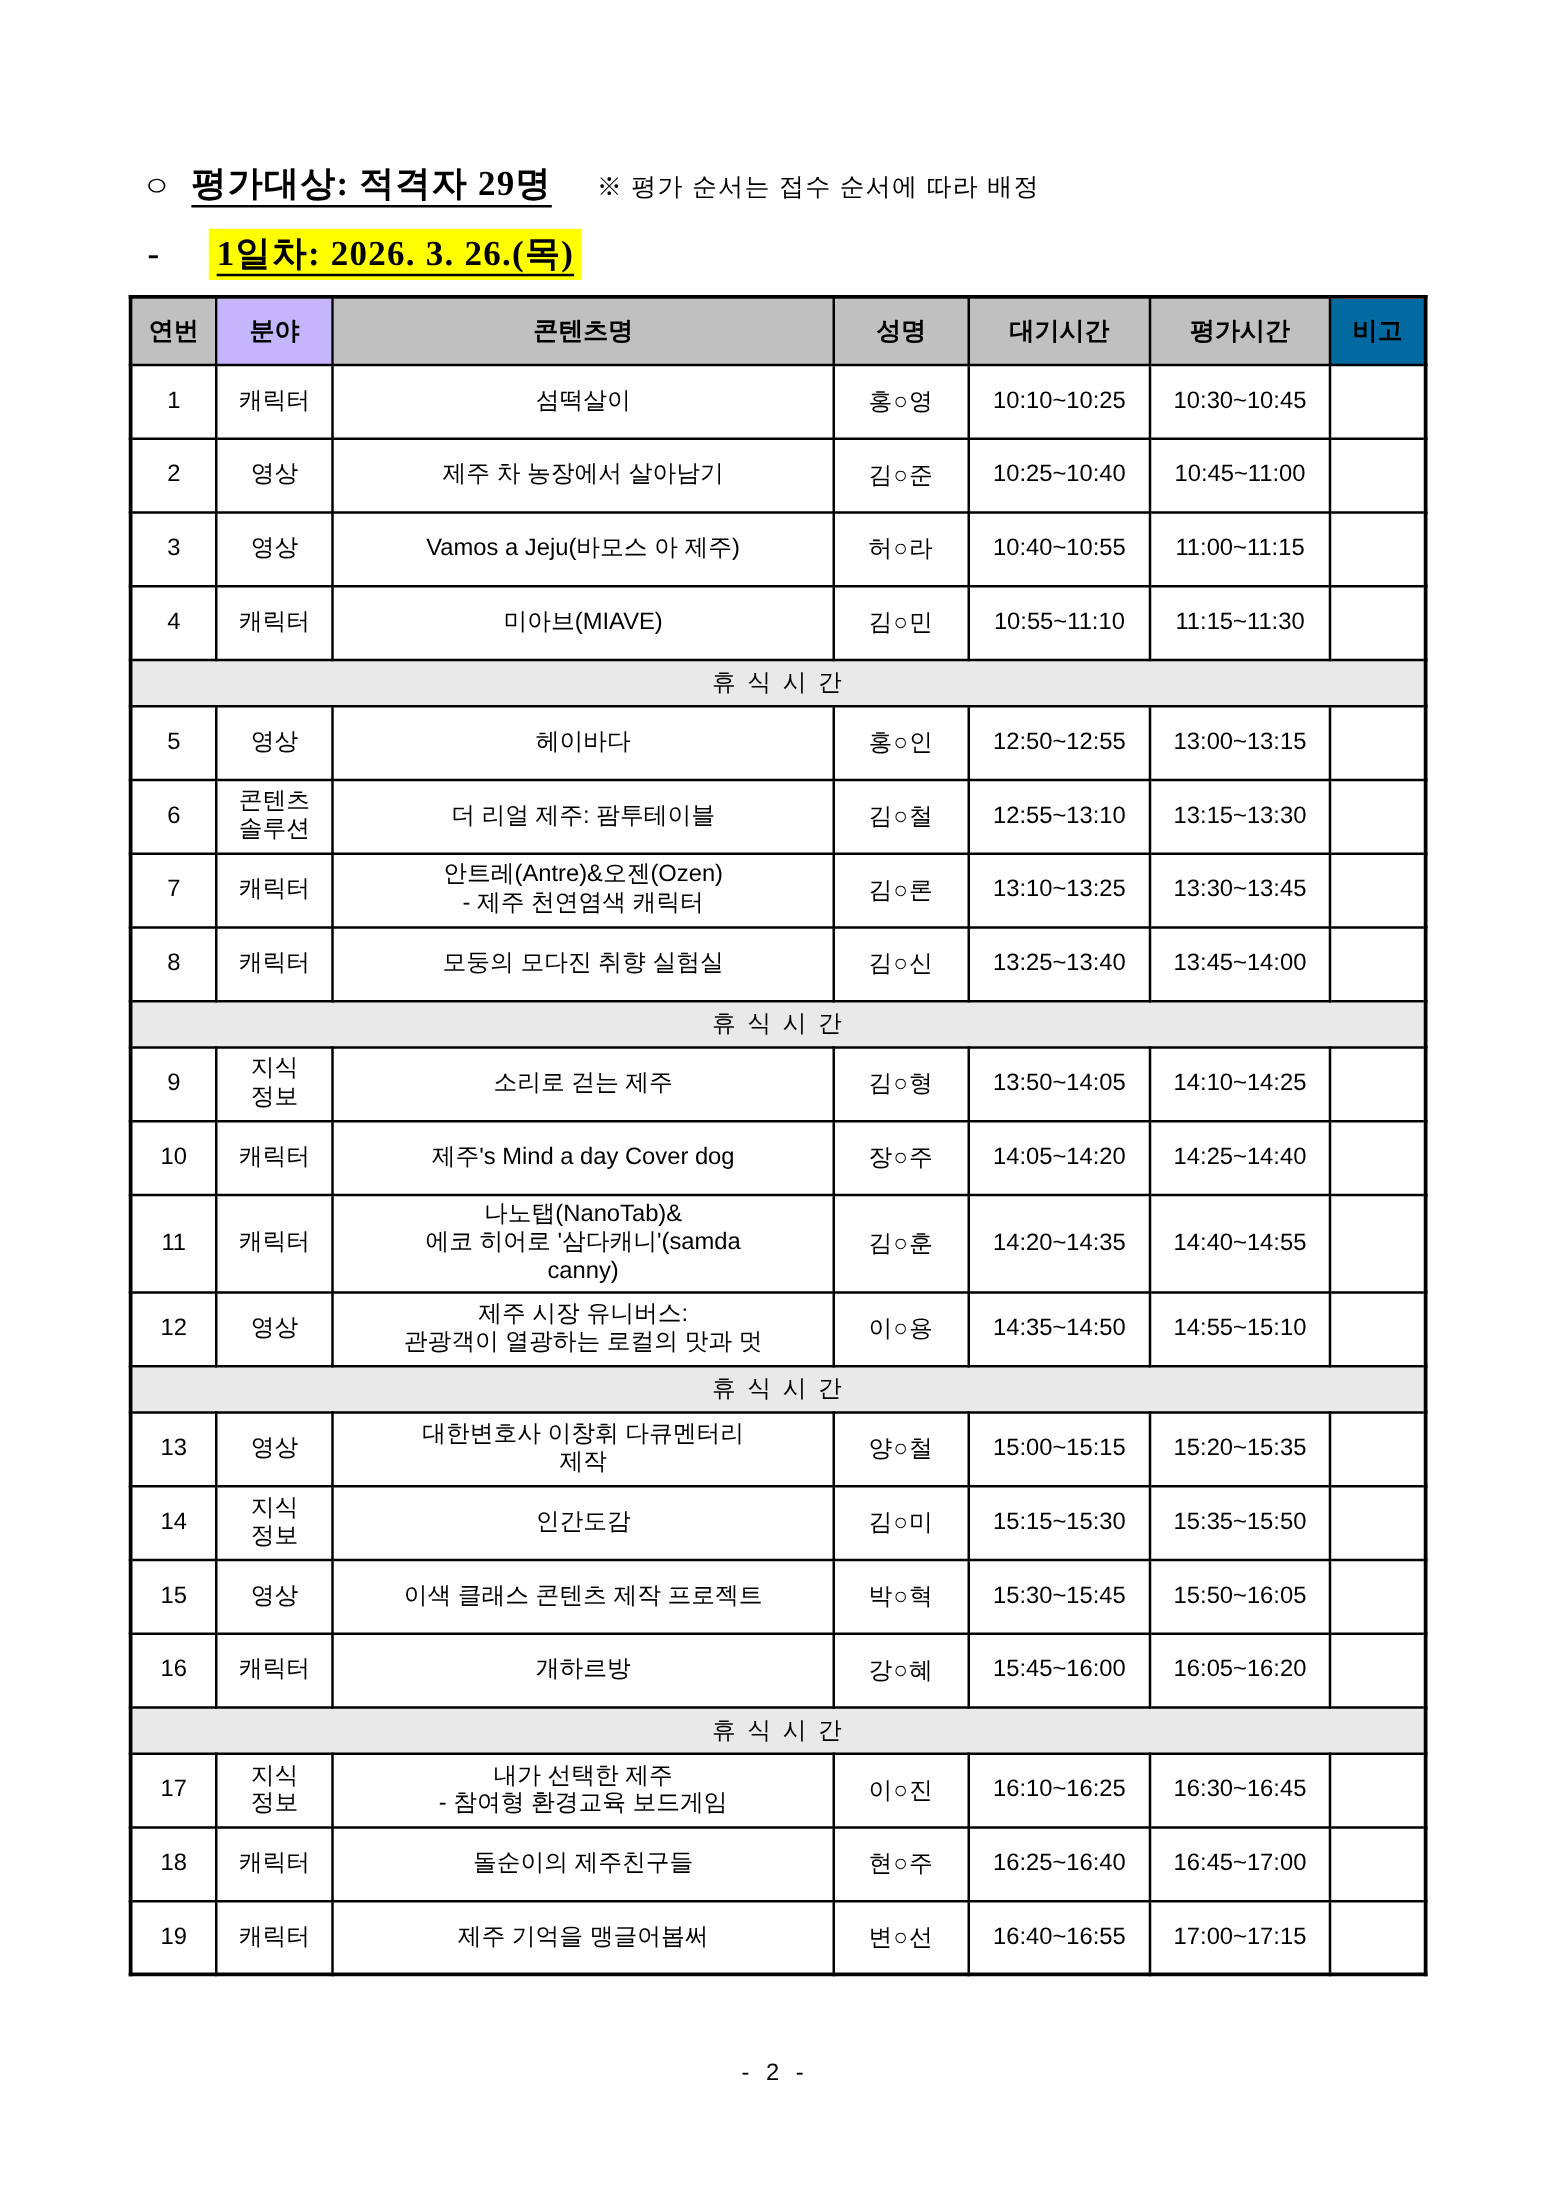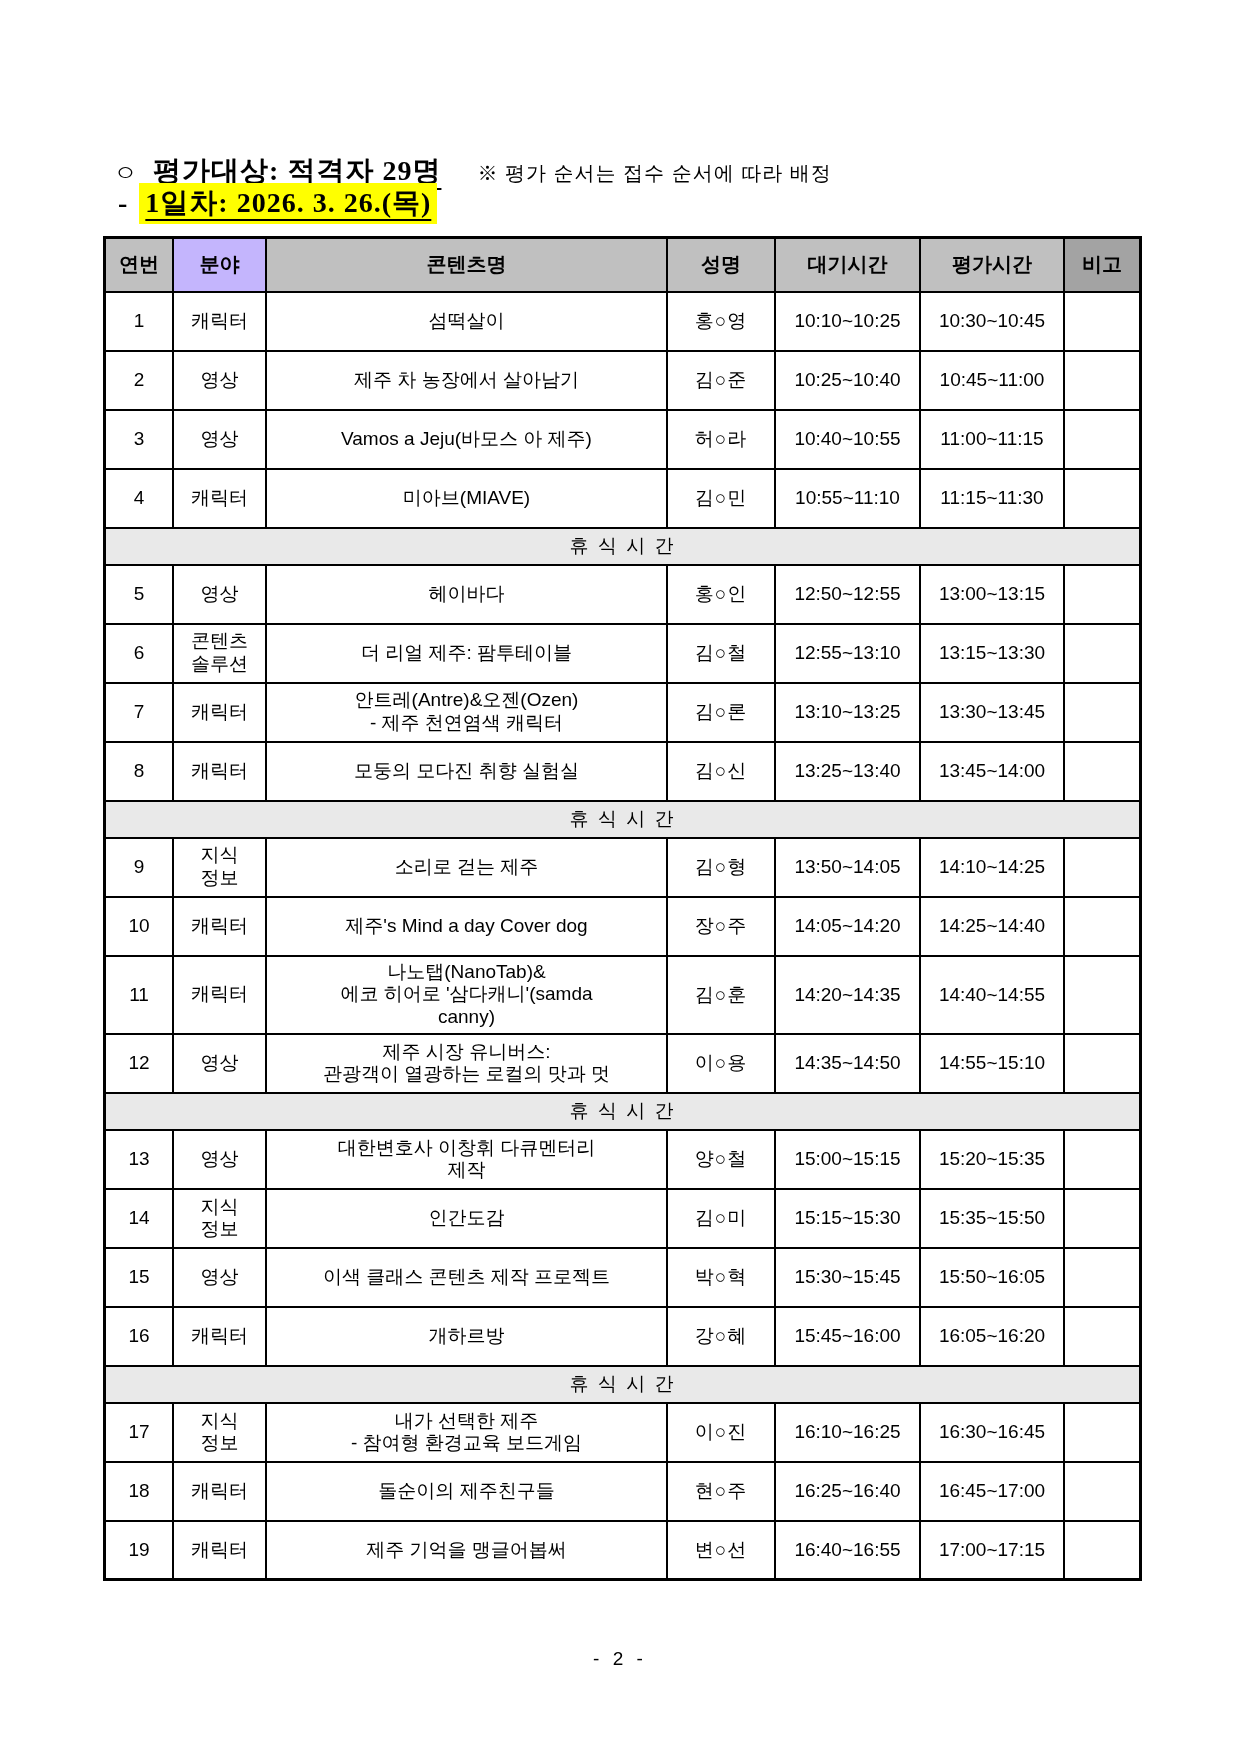--- a/index.html
+++ b/index.html
@@ -18,21 +18,20 @@
   }
   .title-bullet{
     font-size:25px;font-weight:bold;
     transform:scaleX(1.25);transform-origin:left bottom;
   }
   .title-text{
     font-size:28px;font-weight:bold;letter-spacing:1px;
     text-decoration:underline;
     text-decoration-thickness:2px;
     text-underline-offset:8px;
-    margin-top:24px;
   }
   .title-note{
     font-family:"Liberation Sans", sans-serif;
     font-size:20px;letter-spacing:1px;margin-left:14px;
   }
   .subtitle-line{
     position:absolute;left:118px;top:183px;
     display:flex;align-items:baseline;gap:12px;
     font-family:"Liberation Serif", serif;
     font-size:28px;font-weight:bold;white-space:nowrap;
@@ -81,33 +80,33 @@
 <body>
 
 <div class="title-line">
   <span class="title-bullet">○</span>
   <span class="title-text">평가대상: 적격자 29명</span>
   <span class="title-note">※ 평가 순서는 접수 순서에 따라 배정</span>
 </div>
 
 <div class="subtitle-line">
   <span class="subtitle-dash">-</span>
-  <span class="subtitle-text" style="background: rgb(255, 255, 0);">1일차: 2026. 3. 26.(목)</span>
+  <span class="subtitle-text" style="background: rgb(255, 255, 0); margin-left: 28px;">1일차: 2026. 3. 26.(목)</span>
 </div>
 
 <table class="schedule">
   <thead>
     <tr id="header-row">
         <th class="col0" style="background: rgb(192, 192, 192);">연번</th>
         <th class="col1" style="background: #c4b5fd;">분야</th>
         <th class="col2" style="background: rgb(192, 192, 192);">콘텐츠명</th>
         <th class="col3" style="background: rgb(192, 192, 192);">성명</th>
         <th class="col4" style="background: rgb(192, 192, 192);">대기시간</th>
         <th class="col5" style="background: rgb(192, 192, 192);">평가시간</th>
-        <th class="col6" style="background: #a3a3a3;">비고</th>
+        <th class="col6" style="background: #0369a1;">비고</th>
       </tr>
   </thead>
   <tbody id="table-body">
       <tr class="entry-row">
         <td class="col0">1</td>
         <td class="col1">캐릭터</td>
         <td class="col2">섬떡살이</td>
         <td class="col3">홍○영</td>
         <td class="col4">10:10~10:25</td>
         <td class="col5">10:30~10:45</td>

